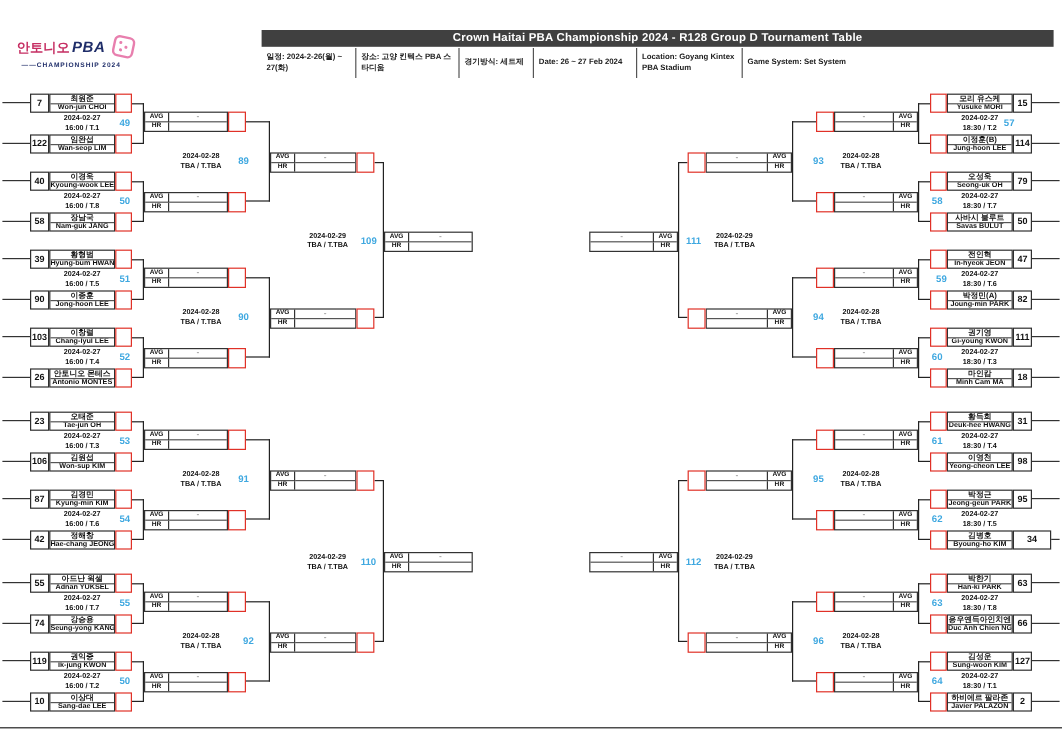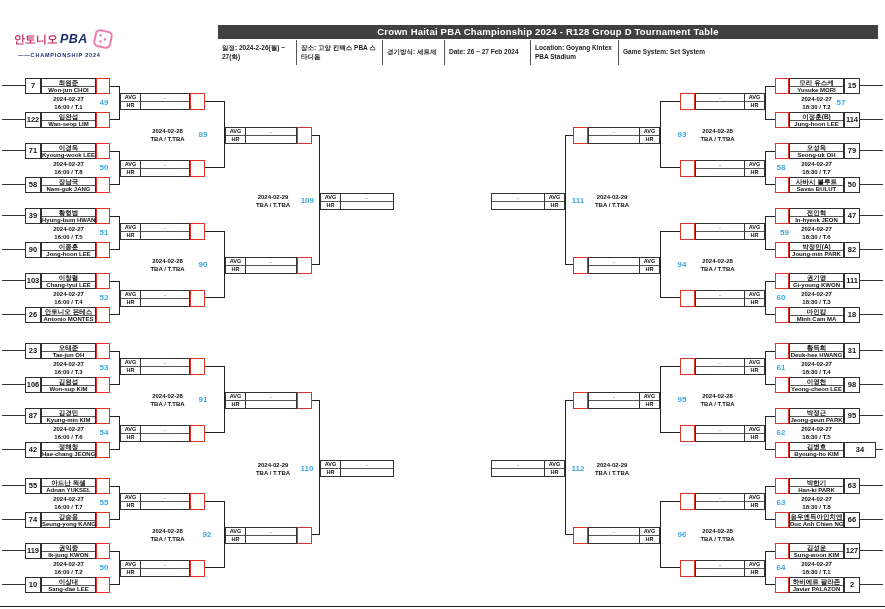--- a/index.html
+++ b/index.html
@@ -89,21 +89,21 @@
       <div class="slot" style="left: 120px; top: 93px; width: 70px; height: 17px; grid-template-columns: 20px 1fr;">
         <div class="slabel r1">AVG</div>
         <div class="sval r1">-</div>
         <div class="slabel">HR</div>
         <div class="sval"></div>
       </div>
       <div class="redcell" style="left: 190px; top: 93px; width: 15px; height: 17px;"></div>
       <div class="stubline" style="left: 2px; top: 150px; width: 23px;"></div>
       <div class="stubline" style="left: 2px; top: 184px; width: 23px;"></div>
       <div class="brace" style="left: 110px; top: 151px; width: 10px; height: 34px; border-top: 1px solid rgb(34, 34, 34); border-bottom: 1px solid rgb(34, 34, 34); border-right: 1px solid rgb(34, 34, 34);"></div>
-      <div class="pcell seed" style="left: 25px; top: 143px; width: 16px; height: 16px;">71</div>
+      <div class="pcell seed" style="left: 25px; top: 143px; width: 16px; height: 16px;">40</div>
       <div class="pcell pname" style="left: 41px; top: 143px; width: 55px; height: 16px;">
         <div class="kr">이경욱</div>
         <div class="en">Kyoung-wook LEE</div>
       </div>
       <div class="redcell" style="left: 96px; top: 143px; width: 14px; height: 16px;"></div>
       <div class="pcell seed" style="left: 25px; top: 177px; width: 16px; height: 16px;">58</div>
       <div class="pcell pname" style="left: 41px; top: 177px; width: 55px; height: 16px;">
         <div class="kr">장남국</div>
         <div class="en">Nam-guk JANG</div>
       </div>

